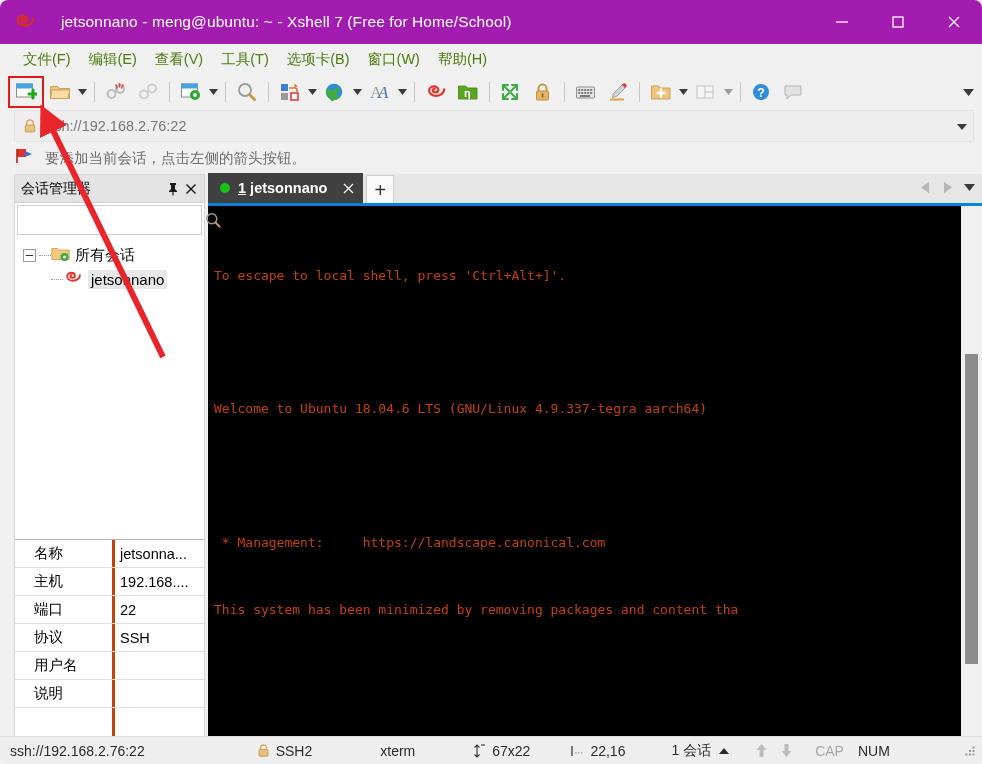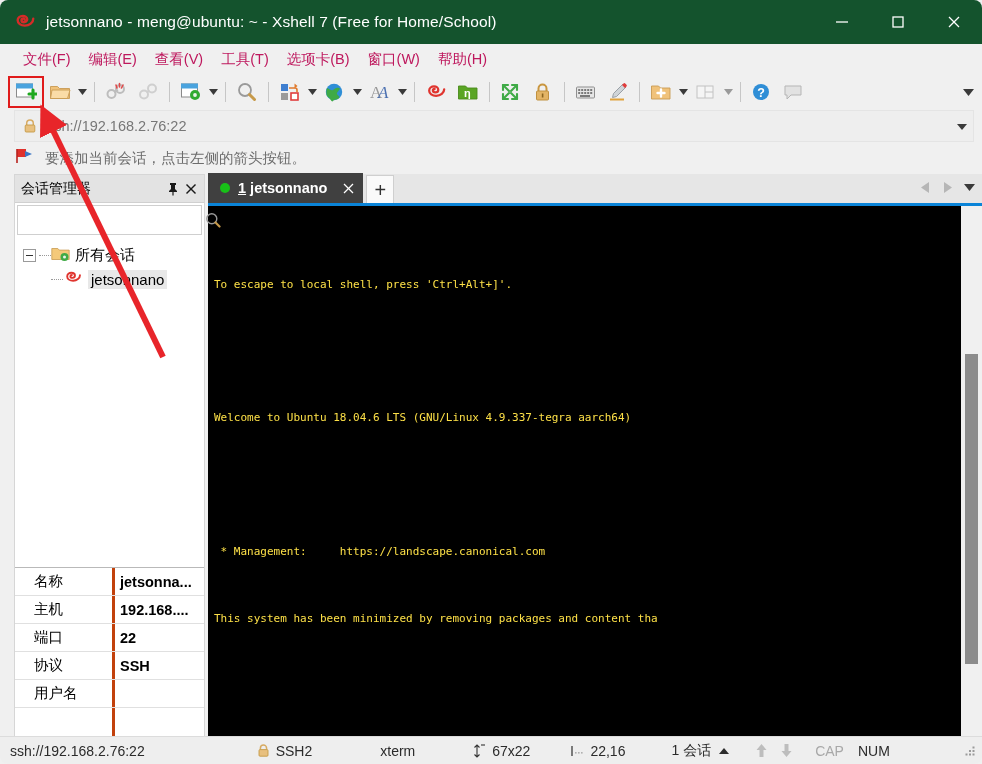--- a/index.html
+++ b/index.html
@@ -12,26 +12,27 @@
   #app {
     position: relative;
     width: 982px; height: 764px;
     background: #f0f0f0;
     display: flex; flex-direction: column;
   }
 
   
   .titlebar {
     height: 44px;
-    background: #14532d;
+    background: #a21caf;
     display: flex; align-items: center;
     flex: 0 0 44px;
     border-top-left-radius: 8px;
     border-top-right-radius: 8px;
     position: relative;
+    gap: 15px;
   }
   .title-logo { margin-left: 14px; width: 22px; height: 22px; display:block; }
   .title-text {
     color: #ffffff;
     font-size: 15.5px;
     margin-left: 10px;
     white-space: nowrap;
     letter-spacing: .1px;
   }
   .win-controls { position: absolute; right: 0; top: 0; height: 44px; display: flex; }
@@ -45,21 +46,21 @@
 
   
   .menubar {
     height: 30px; flex: 0 0 30px;
     background: #f0f0f0;
     display: flex; align-items: center;
     padding-left: 14px;
     border-bottom: 0px solid #ddd;
   }
   .menu-item {
-    font-size: 14.5px; color: #be185d;
+    font-size: 14.5px; color: #4d7c0f;
     padding: 2px 9px;
     white-space: nowrap;
   }
 
   
   .toolbar {
     height: 36px; flex: 0 0 36px;
     background: #f0f0f0;
     display: flex; align-items: center;
     padding-left: 8px;
@@ -184,21 +185,21 @@
   .prop-row:last-child { border-bottom: none; }
   .prop-k {
     width: 100px; flex: 0 0 100px;
     font-size: 14.5px; color: #000;
     display: flex; align-items: center; padding-left: 19px;
     border-right: 3px solid #c2410c;
   }
   .prop-v {
     flex: 1 1 auto; font-size: 14.5px; color: #000;
     display: flex; align-items: center; padding-left: 5px;
-    overflow: hidden; white-space: nowrap; font-weight: bold;
+    overflow: hidden; white-space: nowrap;
   }
 
   
   .termwrap {
     flex: 1 1 auto; display: flex; flex-direction: column; min-width: 0;
     background: #f0f0f0;
     padding-left: 3px;
   }
   .tabstrip {
     height: 32px; flex: 0 0 32px;
@@ -239,25 +240,25 @@
 
   .terminal {
     flex: 1 1 auto;
     background: #000;
     display: flex;
     min-height: 0;
     overflow: hidden;
   }
   .term-text {
     flex: 1 1 auto;
-    color: #fde047;
+    color: #c2410c;
     font-family: "DejaVu Sans Mono", "Liberation Mono", monospace;
-    font-size: 11px;
+    font-size: 13px;
     line-height: 22.3px;
-    padding: 23px 0 0 6px;
+    padding: 14px 0 0 6px;
     white-space: pre;
     overflow: hidden;
   }
   .term-line { height: 22.3px; }
   .term-scroll {
     width: 22px; flex: 0 0 22px;
     background: #f0f0f0;
     border-left: 1px solid #000;
     position: relative;
   }
@@ -640,20 +641,24 @@
         <div class="prop-row">
           <div class="prop-k">端口</div>
           <div class="prop-v">22</div>
         </div>
         <div class="prop-row">
           <div class="prop-k">协议</div>
           <div class="prop-v">SSH</div>
         </div>
         <div class="prop-row">
           <div class="prop-k">用户名</div>
+          <div class="prop-v"></div>
+        </div>
+        <div class="prop-row">
+          <div class="prop-k">说明</div>
           <div class="prop-v"></div>
         </div>
         <div class="prop-row">
           <div class="prop-k"></div>
           <div class="prop-v"></div>
         </div>
       </div>
     </div>
 
     <div class="termwrap">

